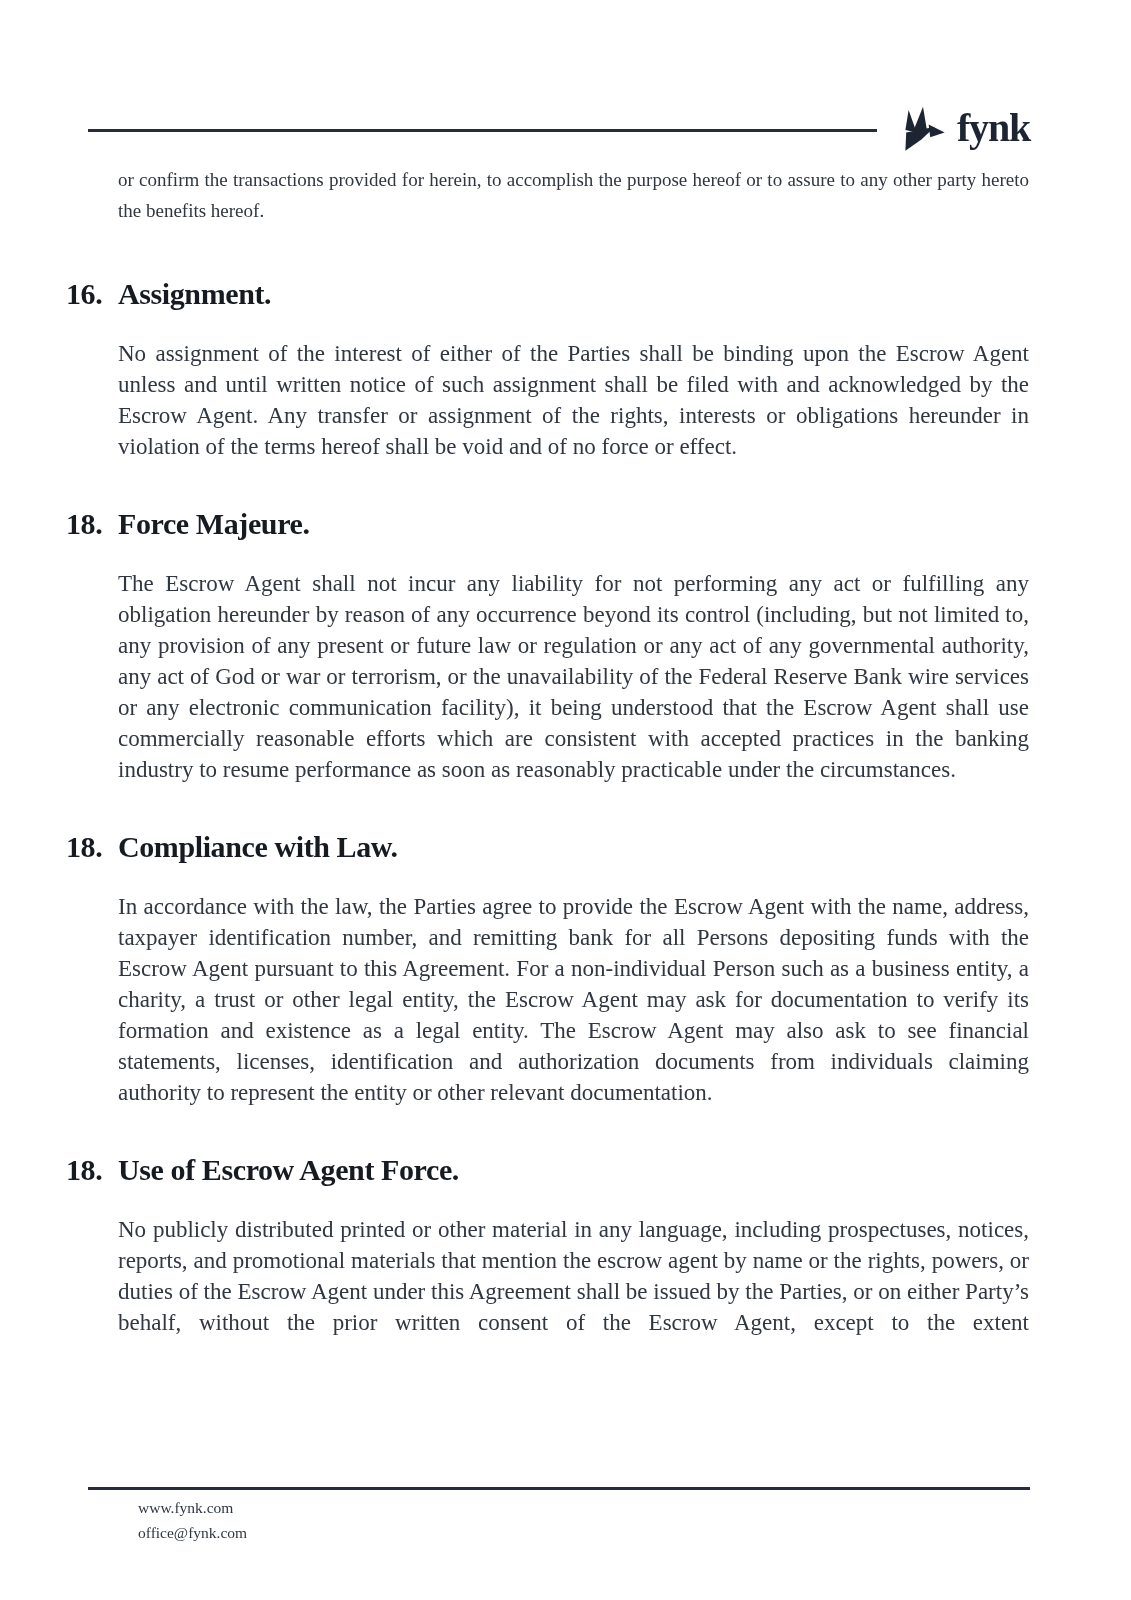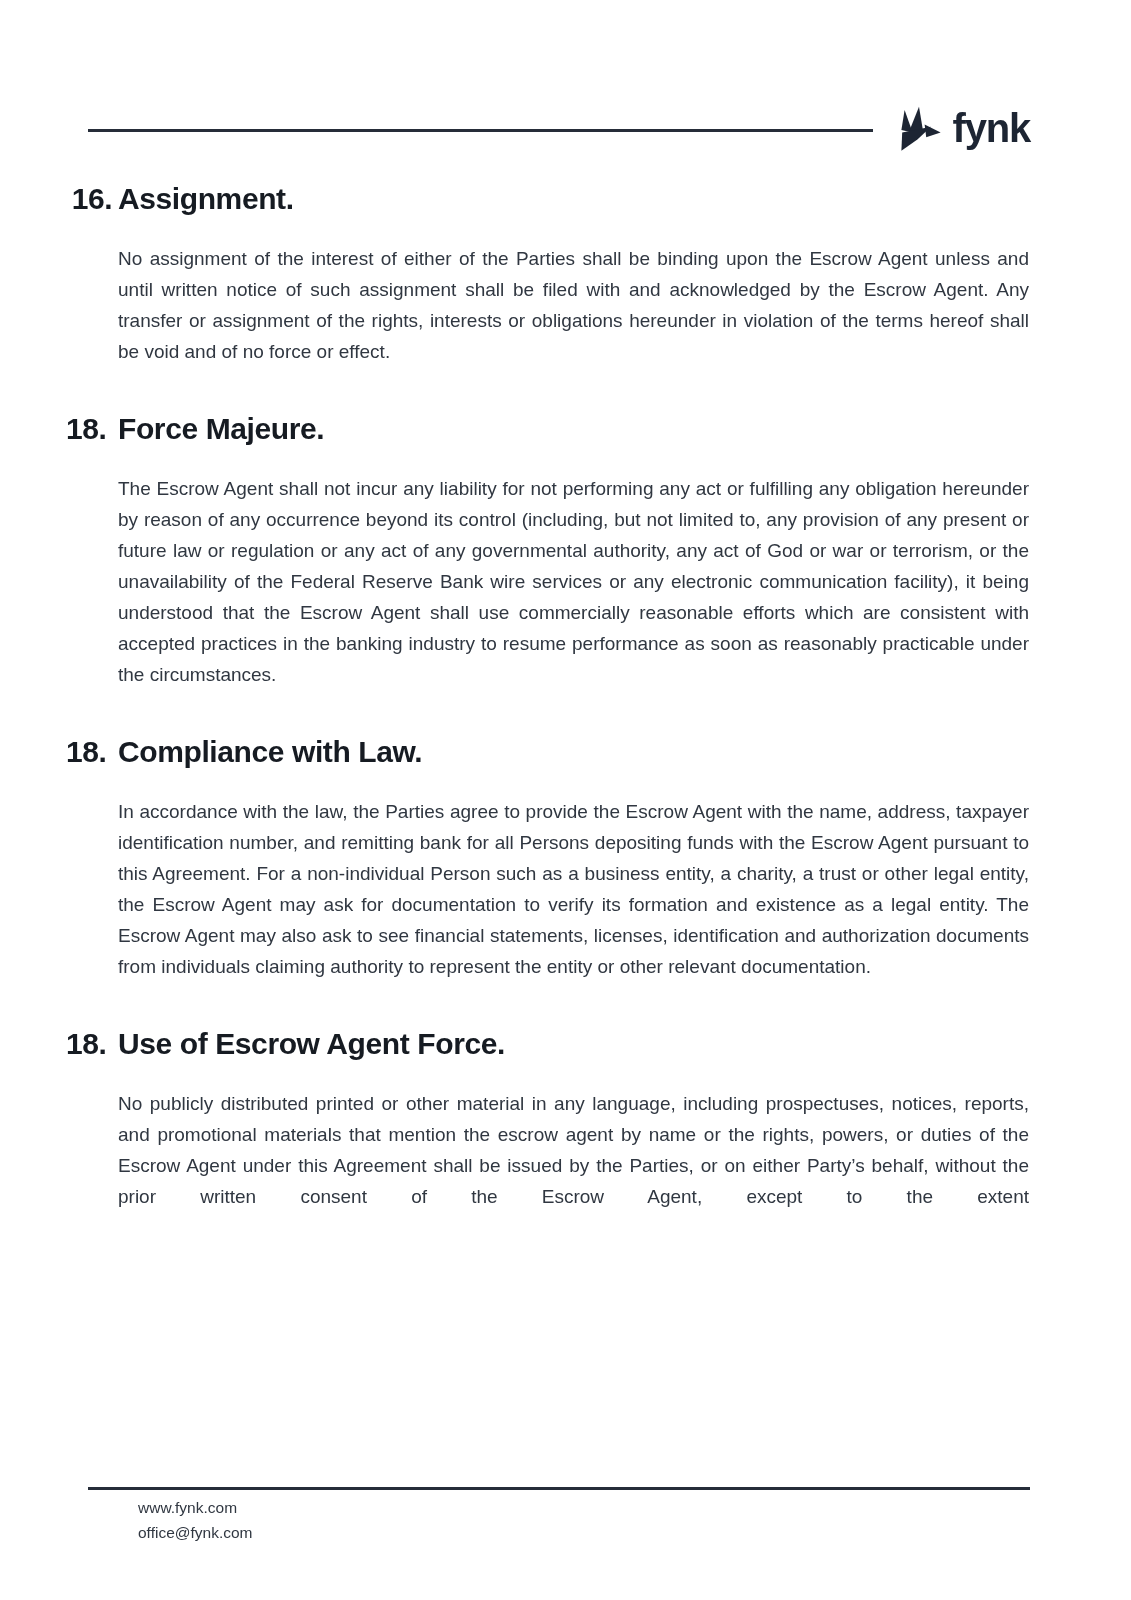--- a/index.html
+++ b/index.html
@@ -11,20 +11,21 @@
   }
   * { margin: 0; padding: 0; box-sizing: border-box; }
   html, body { background: #fff; }
   body { font-family: "Liberation Sans", sans-serif; }
   .page {
     position: relative;
     width: 1118px;
     height: 1600px;
     background: var(--page-bg, #ffffff);
     overflow: hidden;
+    font-family: Liberation Serif, serif;
   }
   
   .header-row {
     display: flex;
     align-items: center;
     margin: 102px 88px 0 88px;
     height: 56px;
   }
   .header-rule {
     flex: 1;
@@ -57,25 +58,25 @@
   .sec-h {
     display: flex;
     align-items: baseline;
     margin: 44px 89px 0 66px;
     font-size: 30px;
     line-height: 36px;
     font-weight: 700;
     letter-spacing: -0.4px;
     color: var(--heading-ink, #161b22);
   }
-  .sec:first-of-type .sec-h { margin-top: 23px; text-align: center; }
+  .sec:first-of-type .sec-h { margin-top: 50px; }
   .sec-num { flex: 0 0 52px; }
   .sec-body {
     margin: 26px 89px 0 118px;
-    font-size: 19px;
+    font-size: 23px;
     line-height: 31px;
     color: var(--body-ink, #303741);
     text-align: justify;
   }
   .sec-body.cutoff { text-align-last: justify; }
   
   .footer {
     position: absolute;
     left: 0;
     right: 0;
@@ -112,20 +113,21 @@
           <polygon points="12,5 22,33 8,30"></polygon>
           <polygon points="30,1 35,31 16,36"></polygon>
           <polygon points="9,33 45,26 28,42 8,56"></polygon>
           <polygon points="37,23 57,33 39,39"></polygon>
         </svg>
       </span>
       <span class="brand-wordmark">fynk</span>
     </div>
   </div>
 
+  <p class="intro">or confirm the transactions provided for herein, to accomplish the purpose hereof or to assure to any other party hereto the benefits hereof.</p>
 
   <div>
 
     <section class="sec">
       <h2 class="sec-h">
         <span class="sec-num">16.</span>
         <span class="sec-title">Assignment.</span>
       </h2>
       <p class="sec-body">No assignment of the interest of either of the Parties shall be binding upon the Escrow Agent unless and until written notice of such assignment shall be filed with and acknowledged by the Escrow Agent. Any transfer or assignment of the rights, interests or obligations hereunder in violation of the terms hereof shall be void and of no force or effect.</p>
     </section>

